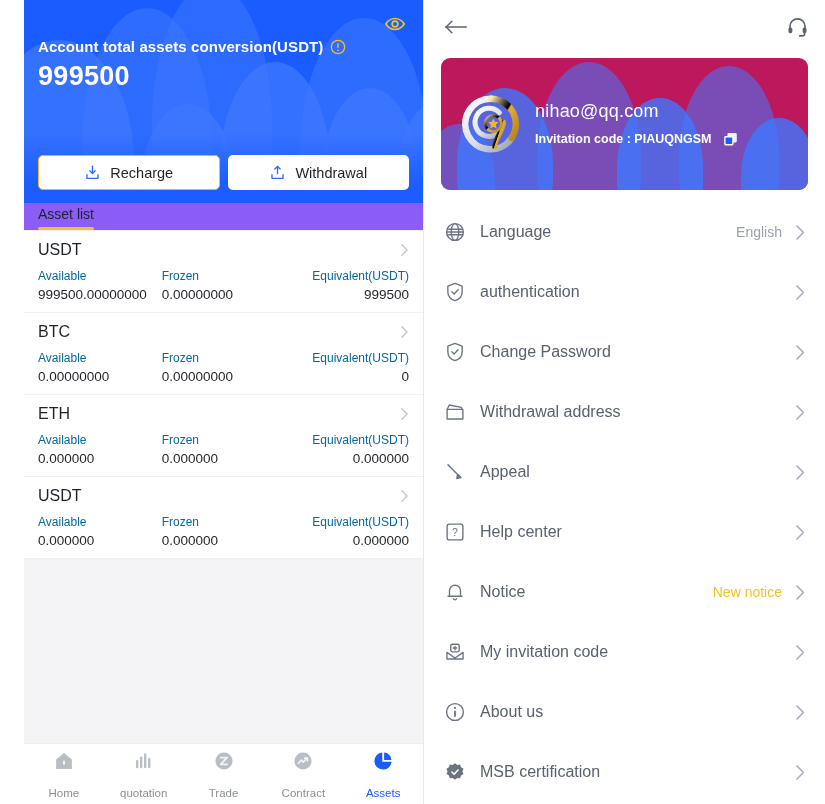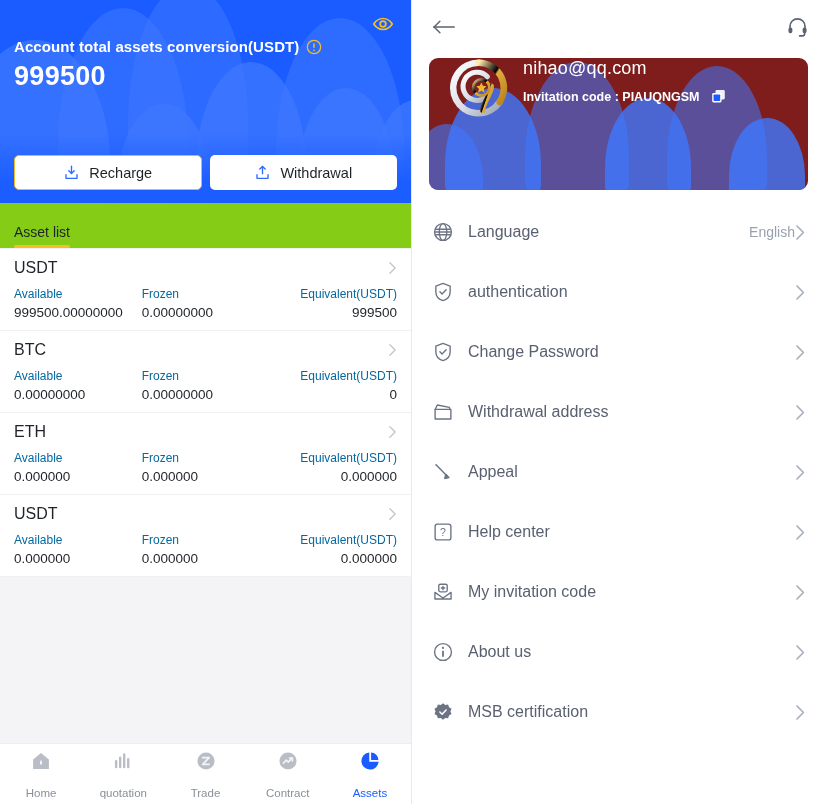--- a/index.html
+++ b/index.html
@@ -11,20 +11,21 @@
   }
   .screen { display: flex; width: 825px; height: 804px; }
 
   
   .left-panel {
     width: 412px; height: 804px;
     position: relative;
     background: #ffffff;
     display: flex; flex-direction: column;
     border-right: 1px solid #e9e9ec;
+    margin-left: 24px;
   }
 
   .hero {
     position: relative;
     height: 203px;
     background: #1a5cff;
     overflow: hidden;
     flex: none;
   }
   .hills { position: absolute; inset: 0; overflow: hidden; }
@@ -65,22 +66,22 @@
   .act-btn {
     flex: 1; height: 35px; background: #ffffff; border-radius: 5px;
     display: flex; align-items: center; justify-content: center; gap: 9px;
     font-size: 14.5px; color: #1f2329; cursor: pointer; border: 1px solid transparent;
   }
   .act-btn.gold { border-color: #f3b72c; }
   .act-ic { width: 17px; height: 17px; display:block; }
 
   
   .tabs-bar {
-    height: 46px; flex: none; display: flex; align-items: flex-end;
-    padding: 0 14px; border-bottom: 1px solid #f0f0f2; background:#84cc16;
+    height: 28px; flex: none; display: flex; align-items: flex-end;
+    padding: 0 14px; border-bottom: 1px solid #f0f0f2; background:#8b5cf6;
   }
   .tab {
     font-size: 14px; color: #1f2329; padding-bottom: 8px;
     position: relative; cursor: pointer;
   }
   .tab.active::after {
     content: ""; position: absolute; left: 0; right: 0; bottom: 0;
     height: 3px; background: #f3c028; border-radius: 2px;
   }
 
@@ -116,43 +117,43 @@
   }
   .rp-topbar {
     height: 53px; display: flex; align-items: center;
     justify-content: space-between; padding: 0 16px 0 20px;
   }
   .back-ic { width: 24px; height: 20px; display:block; cursor:pointer; }
   .support-ic { width: 23px; height: 23px; display:block; cursor:pointer; }
 
   .profile-card {
     margin: 5px 17px 0 17px; height: 132px; border-radius: 9px;
-    background: #7f1d1d; position: relative; overflow: hidden;
-    display: flex; padding-left: 20px; cursor: pointer;
+    background: #be185d; position: relative; overflow: hidden;
+    display: flex; align-items: center; padding-left: 20px; cursor: pointer;
   }
   .pc-hills { position:absolute; inset:0; }
   .pc-hill {
     position:absolute; background:#3f78ff; opacity:.8;
     border-radius: 50% 50% 18% 18% / 70% 70% 12% 12%;
   }
   .avatar { width: 60px; height: 60px; flex:none; position: relative; z-index: 3; }
   .pc-text { position: relative; z-index: 3; margin-left: 14px; }
   .pc-email { color:#fff; font-size: 18px; letter-spacing:.2px; }
   .pc-inv-row { display:flex; align-items:center; gap:11px; margin-top: 9px; }
   .pc-inv { color:#fff; font-size: 12.5px; font-weight: bold; }
   .copy-ic { width: 17px; height: 17px; display:block; cursor:pointer; }
 
   .menu { margin-top: 12px; }
   .menu-item {
     height: 60px; display: flex; align-items: center;
     padding: 0 19px 0 20px; cursor: pointer;
   }
   .mi-ic { width: 22px; height: 22px; flex:none; display:block; }
   .mi-label { font-size: 16px; color: #596070; margin-left: 14px; flex: 1; }
-  .mi-value { font-size: 14px; color: #9aa0ad; margin-right: 0; }
+  .mi-value { font-size: 14px; color: #9aa0ad; margin-right: 13px; }
   .mi-value.hi { color: #f3c028; }
   .chev { width: 11px; height: 17px; display:block; flex:none; }
 </style>
 </head>
 <body>
 
 <div class="screen">
 
   <div class="left-panel">
 
@@ -483,20 +484,32 @@
         <svg class="mi-ic" viewBox="0 0 24 24">
           <rect x="3.4" y="3.4" width="17.2" height="17.2" rx="2.4" fill="none" stroke="#6c7484" stroke-width="1.5"></rect>
           <text x="12" y="16.6" font-family="Liberation Sans, sans-serif" font-size="11.5" fill="#6c7484" text-anchor="middle">?</text>
         </svg>
         <span class="mi-label">Help center</span>
         <svg class="chev" viewBox="0 0 11 17" fill="none" stroke="#a9b0bd" stroke-width="1.7" stroke-linecap="round" stroke-linejoin="round">
             <path d="M2 2l6.4 6.5L2 15"></path>
           </svg>
       </div>
 
+      <div class="menu-item">
+        <svg class="mi-ic" viewBox="0 0 24 24" fill="none" stroke="#6c7484" stroke-width="1.5" stroke-linecap="round" stroke-linejoin="round">
+          <path d="M6 16.6V10.6a6 6 0 1 1 12 0v6"></path>
+          <path d="M4.4 16.6h15.2"></path>
+          <path d="M10.3 19.4a1.9 1.9 0 0 0 3.4 0"></path>
+        </svg>
+        <span class="mi-label">Notice</span>
+        <span class="mi-value hi">New notice</span>
+        <svg class="chev" viewBox="0 0 11 17" fill="none" stroke="#a9b0bd" stroke-width="1.7" stroke-linecap="round" stroke-linejoin="round">
+            <path d="M2 2l6.4 6.5L2 15"></path>
+          </svg>
+      </div>
 
       <div class="menu-item">
         <svg class="mi-ic" viewBox="0 0 24 24" fill="none" stroke="#6c7484" stroke-width="1.5" stroke-linecap="round" stroke-linejoin="round">
           <path d="M3.2 12.4L12 18.6l8.8-6.2v7.2H3.2z"></path>
           <rect x="7.4" y="3.6" width="9.2" height="8.2" rx="1.6"></rect>
           <path d="M12 5.8v3.8M10.1 7.7h3.8"></path>
         </svg>
         <span class="mi-label">My invitation code</span>
         <svg class="chev" viewBox="0 0 11 17" fill="none" stroke="#a9b0bd" stroke-width="1.7" stroke-linecap="round" stroke-linejoin="round">
             <path d="M2 2l6.4 6.5L2 15"></path>

